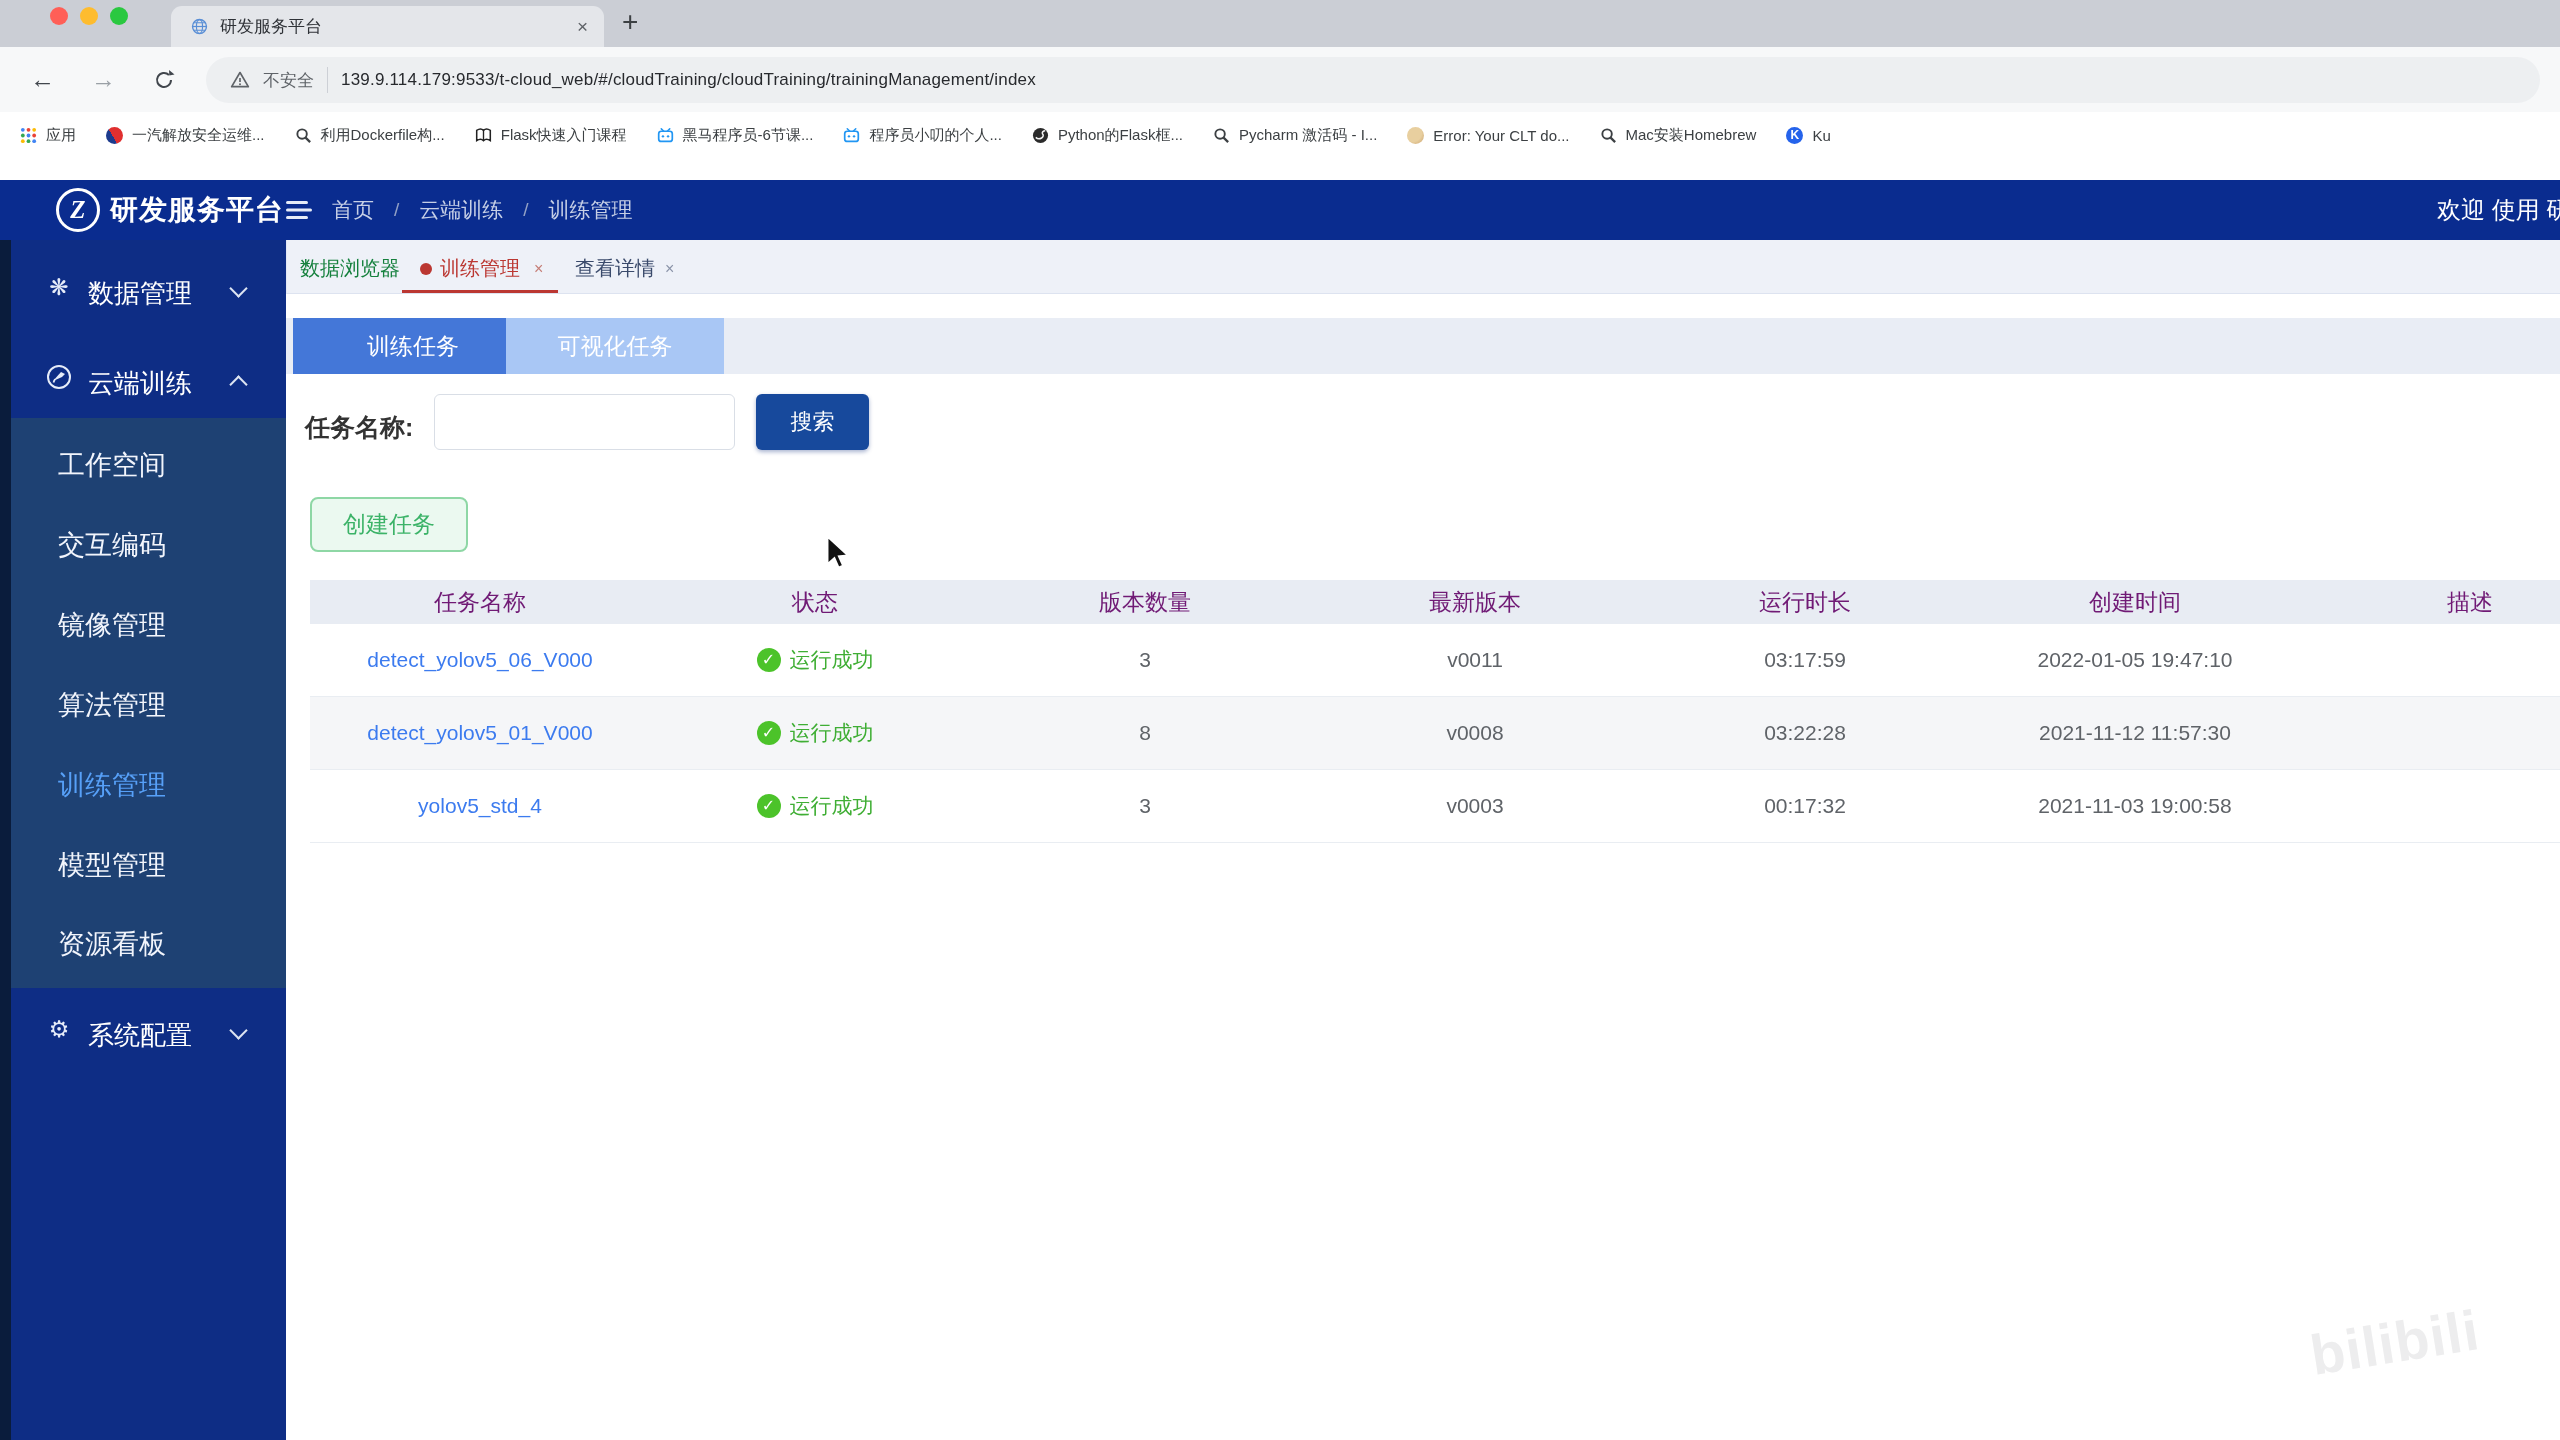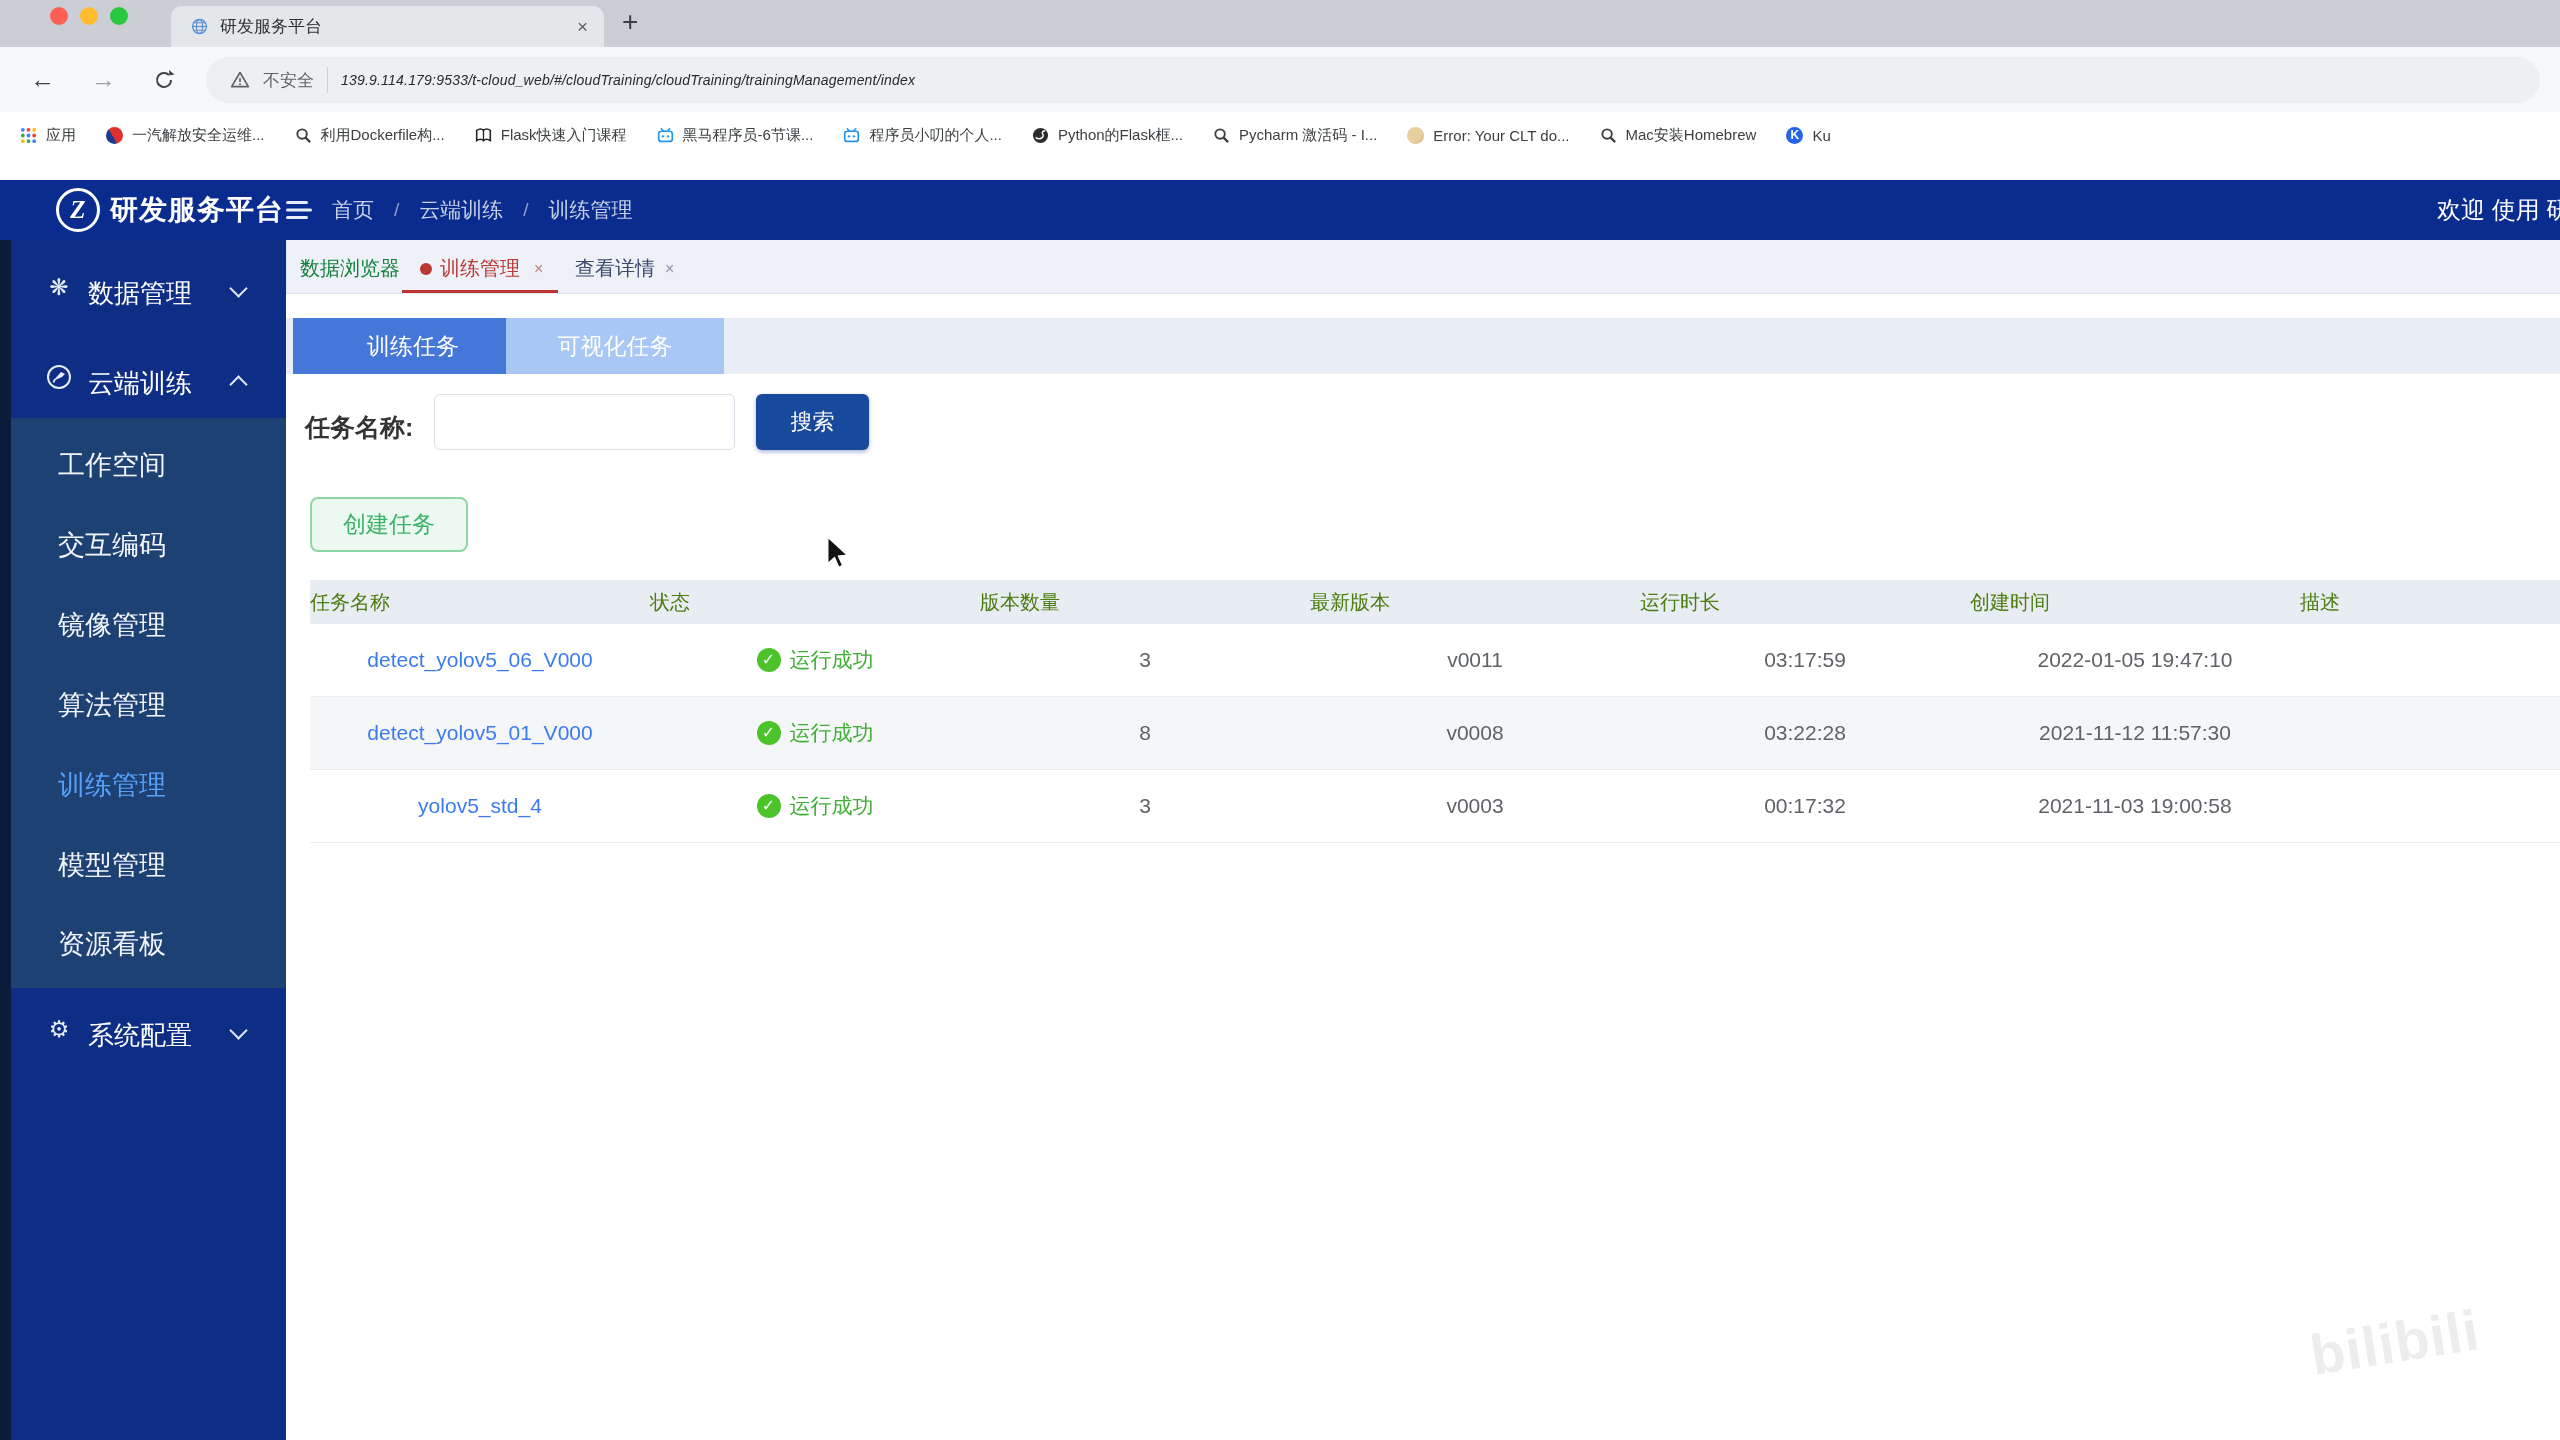--- a/index.html
+++ b/index.html
@@ -21,21 +21,21 @@
 
   .urlrow{left:0;top:47px;width:2560px;height:65px;background:#f7f8f9;}
   .navicons{position:absolute;left:30px;top:47px;height:65px;display:flex;align-items:center;gap:36px;}
   .ni{font-size:25px;line-height:1;}
   .ni.back{color:#41464d;}
   .ni.fwd{color:#9aa0a6;}
   .pill{position:absolute;left:206px;top:57px;width:2334px;height:46px;border-radius:23px;background:#edeff1;
         display:flex;align-items:center;padding-left:24px;box-sizing:border-box;gap:13px;}
   .sec-label{font-size:17px;color:#5f6368;}
   .pill-div{width:1px;height:26px;background:#cdd0d6;}
-  .url-text{font-size:14px;color:#27292d;letter-spacing:.2px;white-space:nowrap;font-style:italic;}
+  .url-text{font-size:17px;color:#27292d;letter-spacing:.2px;white-space:nowrap;}
 
   .bmrow{left:0;top:112px;width:2560px;height:46px;background:#fff;display:flex;align-items:center;
          gap:30px;padding-left:20px;box-sizing:border-box;}
   .bm{display:flex;align-items:center;gap:9px;flex:0 0 auto;}
   .bm-label{font-size:15px;color:#3c4043;white-space:nowrap;}
   .fav{width:17px;height:17px;flex:0 0 auto;}
   .fav-circle{border-radius:50%;}
 
   
   .appbar{left:0;top:180px;width:2560px;height:60px;background:#0a2c8f;}
@@ -94,21 +94,21 @@
               display:flex;align-items:center;justify-content:center;color:#fff;font-size:22px;
               box-shadow:0 2px 4px rgba(10,40,120,.35);}
   .create-btn{left:310px;top:497px;width:158px;height:55px;background:#ebf9f0;border:2px solid #8ed7a5;
               border-radius:8px;box-sizing:border-box;display:flex;align-items:center;justify-content:center;
               color:#3cb368;font-size:23px;}
 
   
   .tbl{left:310px;top:580px;width:2330px;}
   .trow{display:grid;grid-template-columns:340px 330px 330px 330px 330px 330px 340px;align-items:center;}
   .thead{height:44px;background:#e8ecf3;}
-  .th{font-size:20px;color:#4d7c0f;text-align:left;font-weight:400;}
+  .th{font-size:23px;color:#701a75;text-align:center;font-weight:400;}
   .tr{height:72px;border-bottom:1px solid #e9edf2;}
   .tr.stripe{background:#f5f6f8;}
   .td{font-size:21px;color:#5f6368;text-align:center;white-space:nowrap;}
   .td.link{color:#3c7bef;}
   .status-cell{display:flex;align-items:center;justify-content:center;gap:9px;}
   .okdot{width:24px;height:24px;border-radius:50%;background:#4cc32a;color:#fff;font-size:16px;
          display:flex;align-items:center;justify-content:center;line-height:1;}
   .status-text{color:#3fae34;}
 
   

